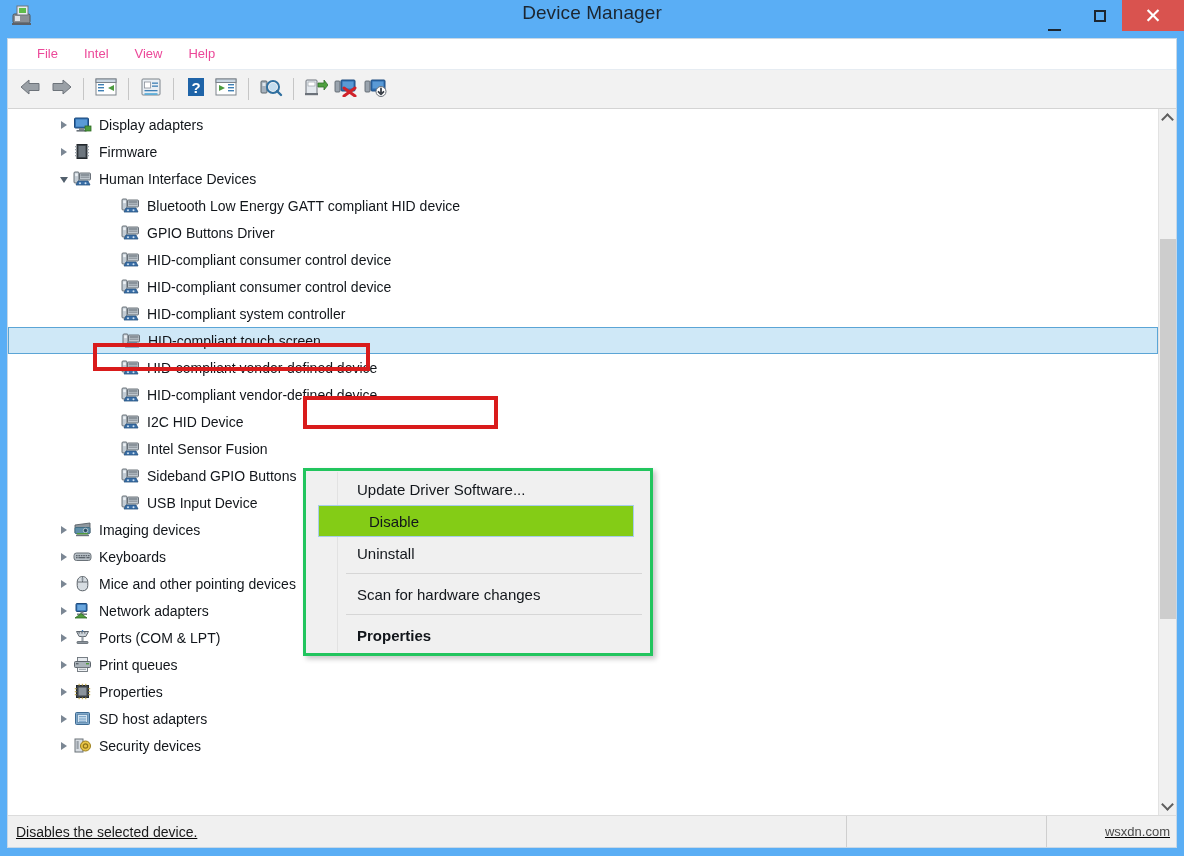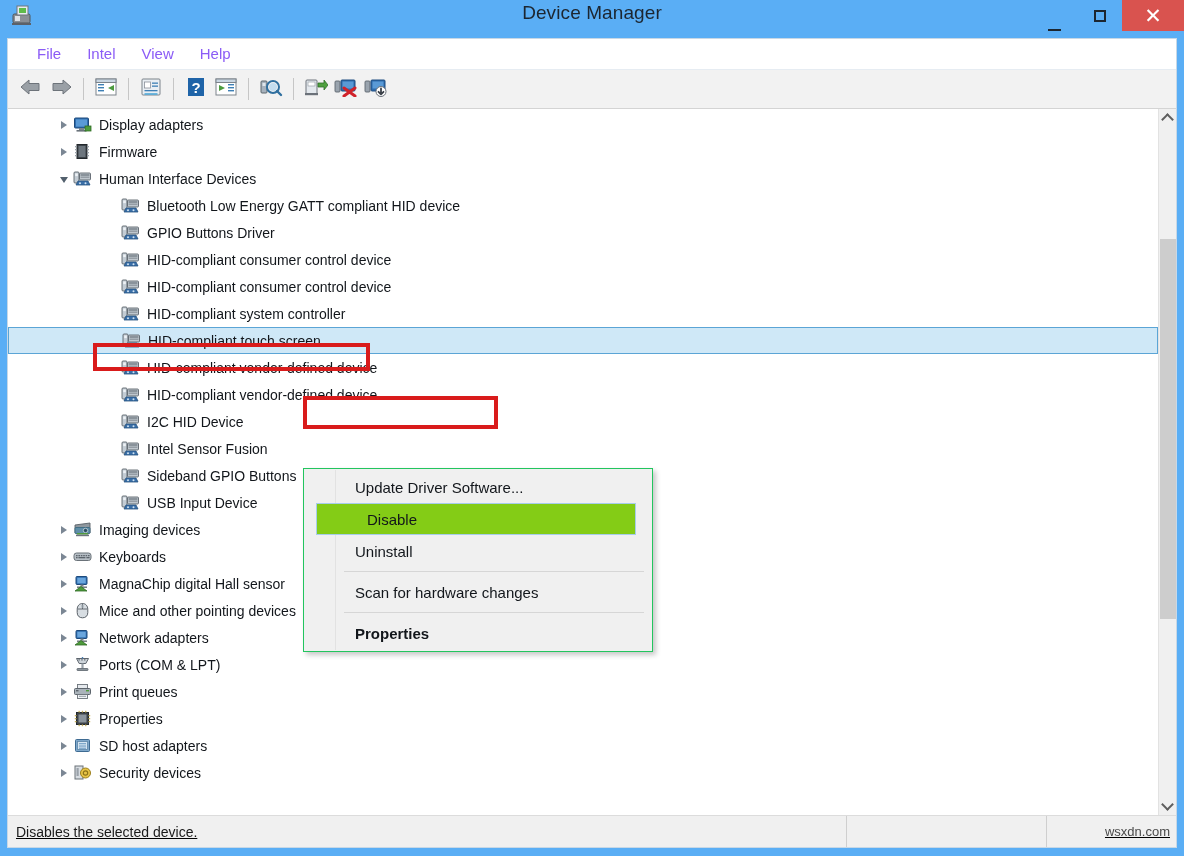--- a/index.html
+++ b/index.html
@@ -105,22 +105,22 @@
   .menubar {
     height: 30px;
     flex: 0 0 auto;
     background: #ffffff;
     display: flex;
     align-items: center;
     padding-left: 16px;
     border-bottom: 1px solid #e6ecf2;
   }
   .menu-item {
-    font-size: 15px;
-    color: #8b5cf6;
+    font-size: 13px;
+    color: #ec4899;
     padding: 3px 13px 4px 13px;
     cursor: default;
     font-family: "Liberation Sans", sans-serif;
   }
 
   
   .toolbar {
     height: 38px;
     flex: 0 0 auto;
     background: #f2f2f2;
@@ -275,21 +275,21 @@
     color: #4a4a4a;
     font-family: "Liberation Sans", sans-serif;
   }
 
   
   .ctxmenu {
     position: absolute;
     left: 295px; top: 359px;
     width: 350px;
     background: #f0f0f0;
-    border: 1px solid #22c55e;
+    border: 3px solid #22c55e;
     box-shadow: 3px 3px 5px rgba(0,0,0,0.22);
     z-index: 40;
     padding: 2px 4px 2px 0;
     box-sizing: border-box;
   }
   .ctxmenu::before {
     content: "";
     position: absolute;
     left: 1px; top: 1px; bottom: 1px;
     width: 30px;
@@ -762,35 +762,20 @@
               </svg>
             </span>
             <span class="label">Keyboards</span>
           </div>
           <div class="row lvl1">
             <span class="expander">
               <span class="tri"></span>
             </span>
             <span class="ico">
               <svg width="19" height="17" viewBox="0 0 19 17">
-                <rect x="3" y="1.5" width="11" height="8" rx="1" fill="#2f6dae" stroke="#1d4a7c" stroke-width="1"></rect>
-                <rect x="4.3" y="2.8" width="8.4" height="5.5" fill="#6aa6dd"></rect>
-                <rect x="7.5" y="9.5" width="3" height="2" fill="#7b848c"></rect>
-                <rect x="4" y="11.5" width="10" height="1.4" fill="#6a737b"></rect>
-                <path d="M2 16 L8 11.5 L14 16 Z" fill="#4f9b3c" stroke="#2d6b23" stroke-width="0.8"></path>
-              </svg>
-            </span>
-            <span class="label">MagnaChip digital Hall sensor</span>
-          </div>
-          <div class="row lvl1">
-            <span class="expander">
-              <span class="tri"></span>
-            </span>
-            <span class="ico">
-              <svg width="19" height="17" viewBox="0 0 19 17">
                 <path d="M9.5 1.5 C12.8 1.5 14.8 4 14.8 7.5 L14.8 10.5 C14.8 14 12.6 15.8 9.5 15.8 C6.4 15.8 4.2 14 4.2 10.5 L4.2 7.5 C4.2 4 6.2 1.5 9.5 1.5 Z" fill="#d7dde2" stroke="#5a6168" stroke-width="1"></path>
                 <path d="M9.5 1.5 L9.5 7" stroke="#5a6168" stroke-width="0.9"></path>
                 <path d="M4.3 7 L14.7 7" stroke="#5a6168" stroke-width="0.9"></path>
                 <rect x="8.6" y="2.6" width="1.8" height="3.4" rx="0.8" fill="#8b949c"></rect>
               </svg>
             </span>
             <span class="label">Mice and other pointing devices</span>
           </div>
           <div class="row lvl1">
             <span class="expander">

